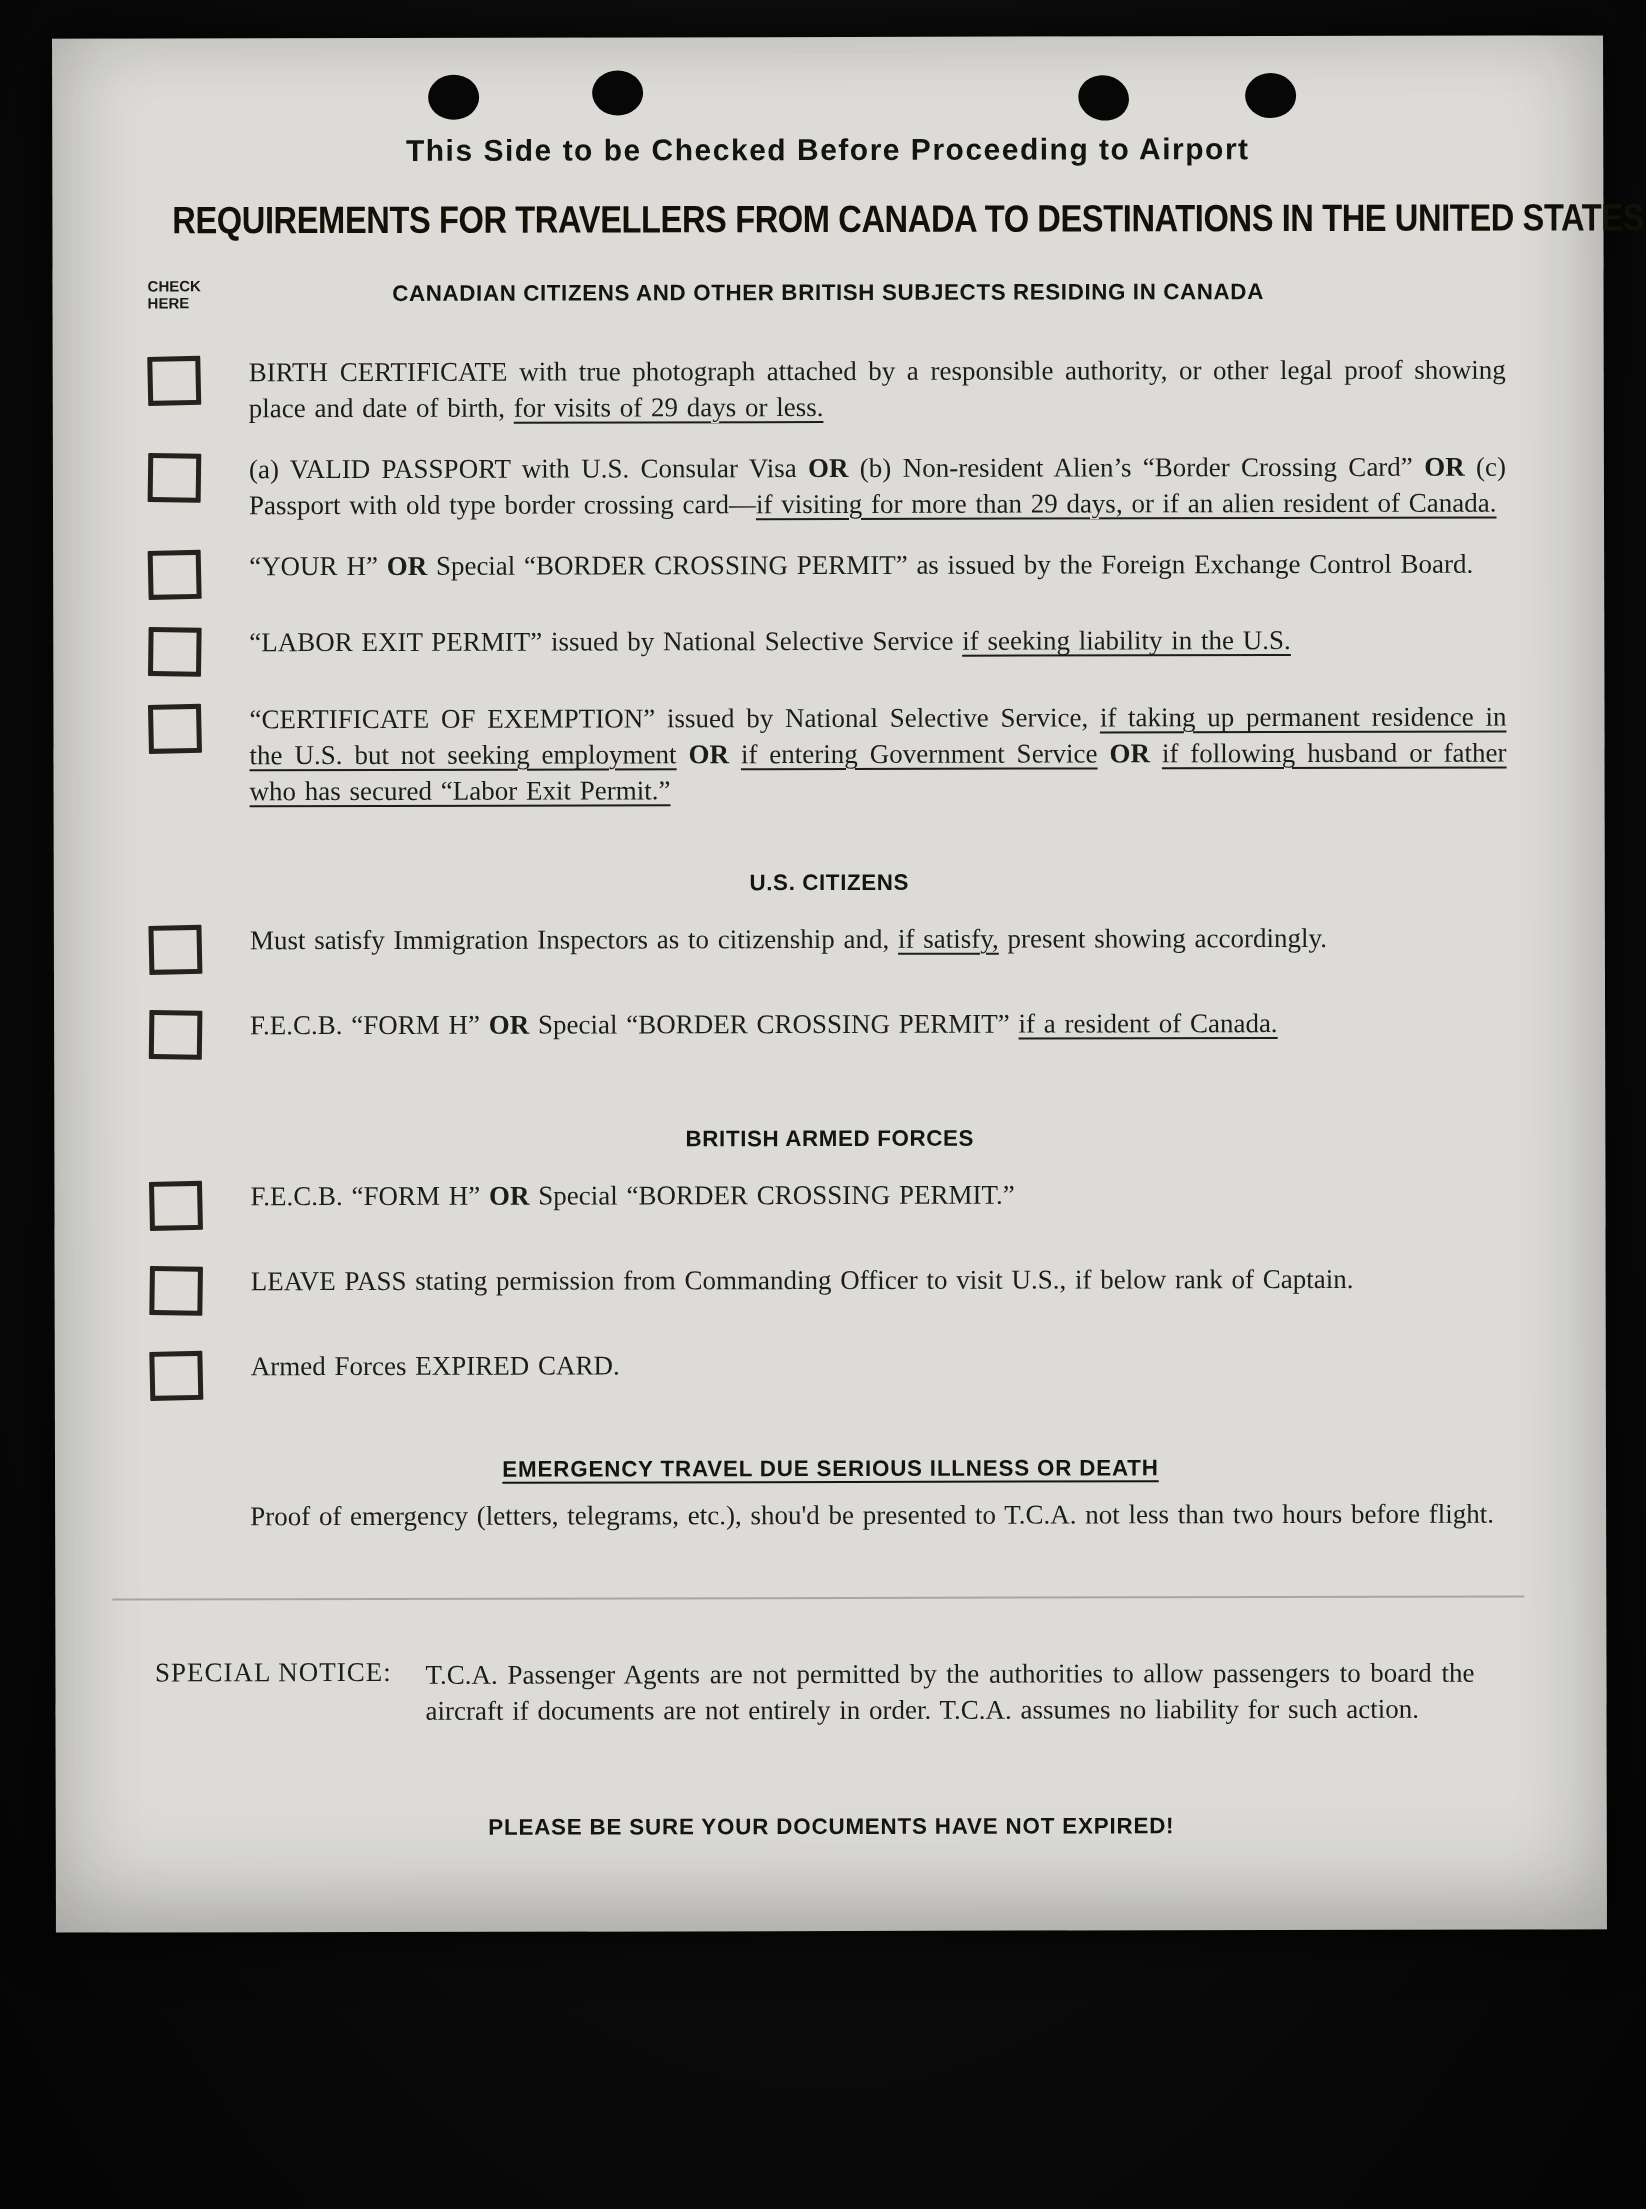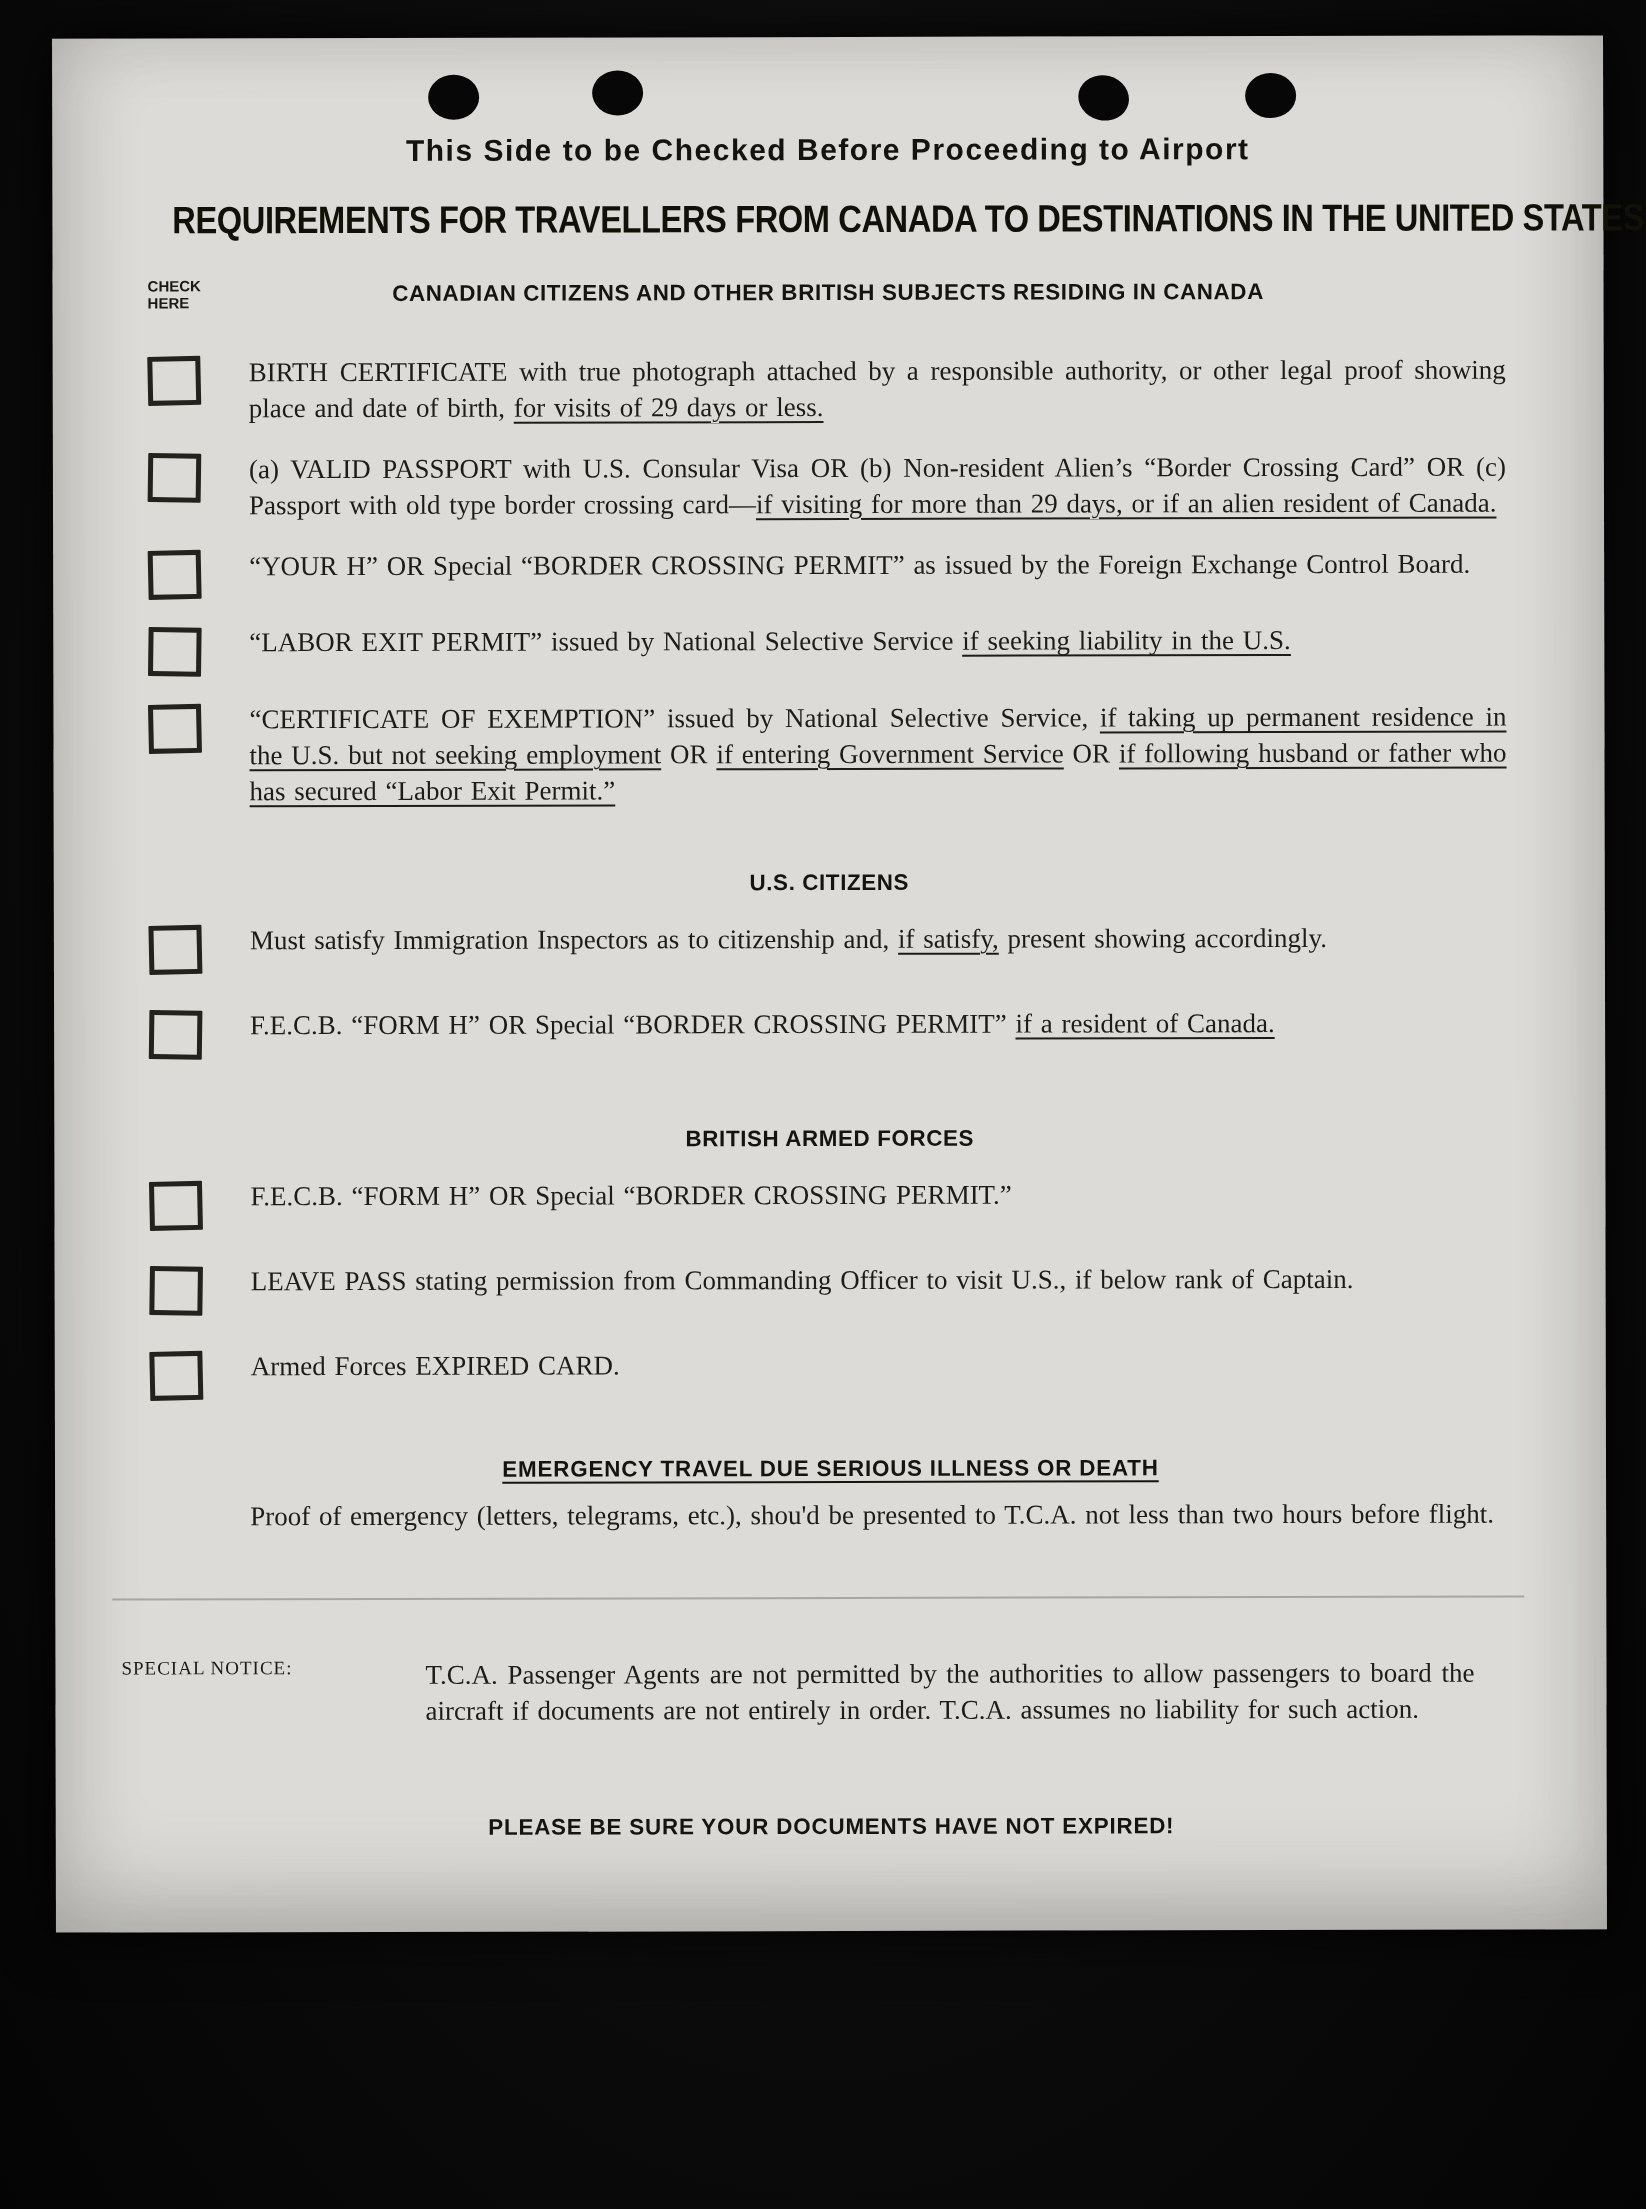--- a/index.html
+++ b/index.html
@@ -59,34 +59,34 @@
     flex:none; width:53px; height:49px; margin-top:2.9px;
     border:5.9px solid #23231c; border-radius:1px; background:transparent;
   }
   .item:nth-child(odd)  .checkbox { transform:rotate(-1.1deg); }
   .item:nth-child(even) .checkbox { transform:rotate(0.9deg); }
   .itext {
     margin-left:48px; flex:1;
     font-size:27px; line-height:36px; text-align:justify;
     word-spacing:2px; color:#1c1c18;
   }
-  .itext .b { font-weight:400; }
+  .itext .b { font-weight:700; }
   .itext .u, .u { text-decoration:underline; text-underline-offset:4.9px; text-decoration-thickness:2px; }
 
   .plain-para {
     margin-top:15.6px; padding-left:195px; padding-right:98px;
     font-size:27px; line-height:36px; text-align:justify; word-spacing:2px; color:#1c1c18;
   }
   .divider {
     margin-top:64px; margin-left:57px; width:1412px;
     border:none; border-top:2px solid #95958f; opacity:0.75;
   }
   .notice { display:flex; margin-top:57px; padding-left:66px; padding-right:132px; }
   .notice-label {
-    flex:none; width:304px; font-size:19px; letter-spacing:1px; color:#1c1c18;
+    flex:none; width:304px; font-size:27px; letter-spacing:1px; color:#1c1c18;text-align:center;
   }
   .notice-body { flex:1; font-size:27px; line-height:36px; text-align:justify; word-spacing:2px; color:#1c1c18; }
   .footer-note {
     margin-top:86px; text-align:center;
     font-family:"Liberation Sans", sans-serif; font-weight:700;
     font-size:22.4px; letter-spacing:0.8px; color:#15150f;
   }
 </style>
 </head>
 <body>

